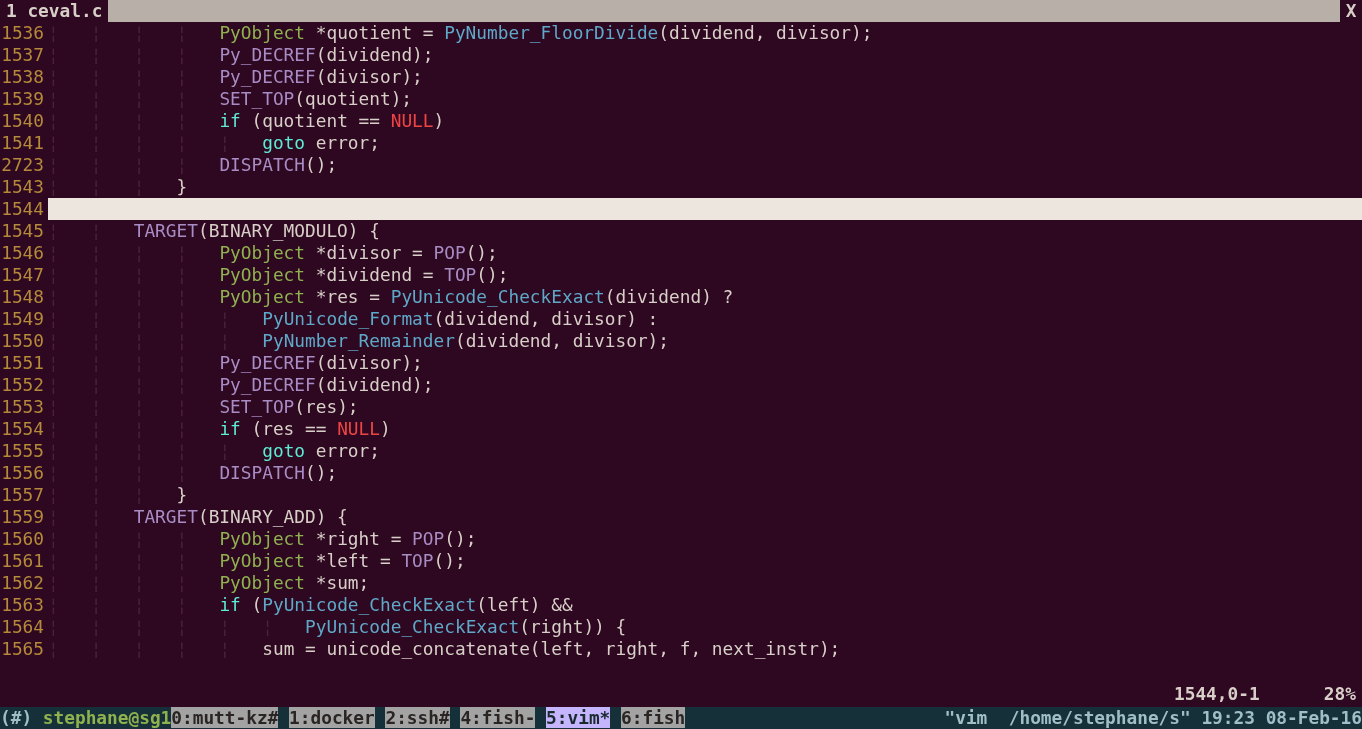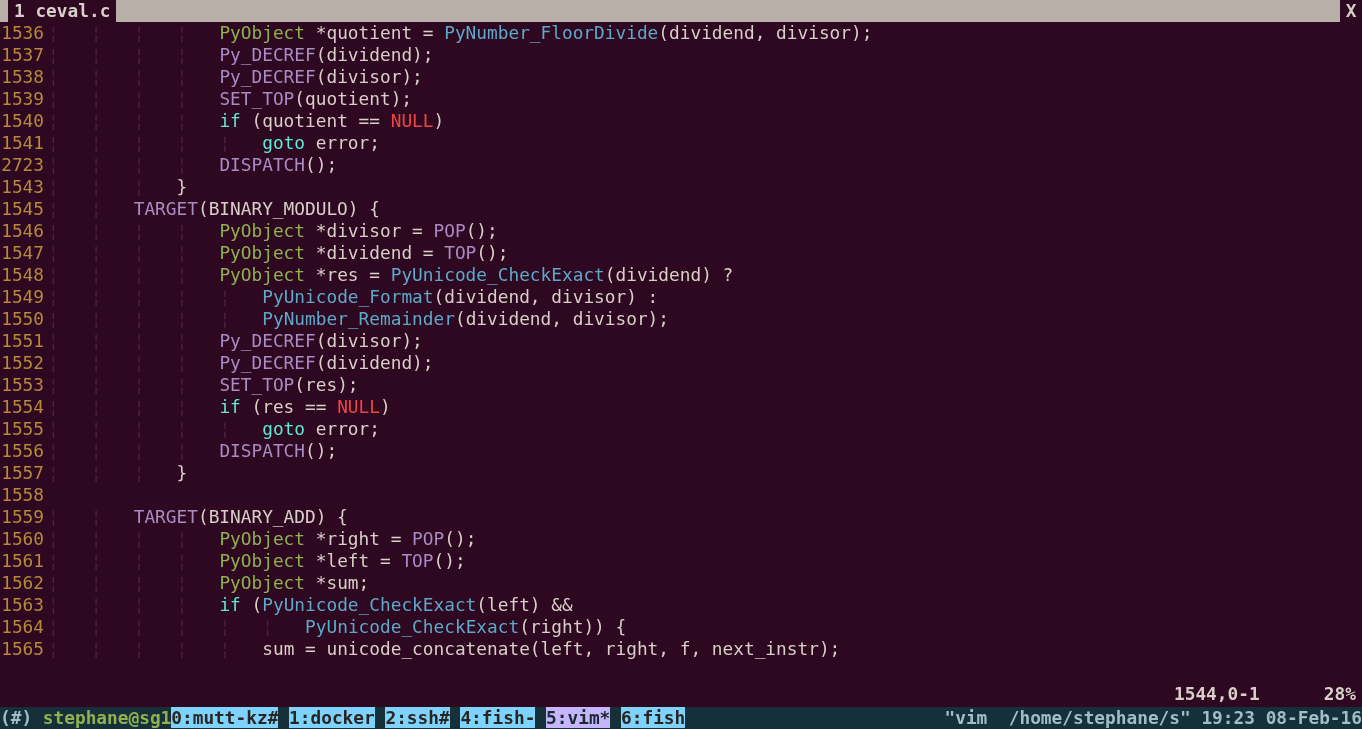--- a/index.html
+++ b/index.html
@@ -12,21 +12,20 @@
     overflow: hidden;
     color: #d8d0c8;
     font-weight: 500;
   }
   .tabline {
     background: #b8b0a8;
     height: 22px;
     display: flex;
     align-items: center;
     font-weight: bold;
-    padding-left: 8px;
   }
   .tabline .tab-active {
     background: #2e0720;
     color: #d8d0c8;
     padding: 0 6px;
     height: 22px;
     line-height: 22px;
   }
   .tabline .tab-close {
     margin-left: auto;
@@ -90,21 +89,21 @@
     height: 22px;
     display: flex;
     align-items: center;
     background: #16303a;
     color: #9fbec8;
     white-space: pre;
     font-weight: bold;
   }
   .sb-hash { color: #9fbec8; }
   .sb-user { color: #8fb24f; text-align: right; }
-  .sb-win  { background: #7dd3fc; color: #2a2422; padding: 0 0px; }
+  .sb-win  { background: #a3a3a3; color: #2a2422; padding: 0 0px; }
   .sb-win-active { background: #c4b5fd; color: #1b2a30; text-align: center; }
   .sb-right { margin-left: auto; color: #9fbec8; }
 </style>
 </head>
 <body>
 
 <div class="tabline">
   <div class="tab-active"> 1 ceval.c </div>
   <div class="tab-close">X</div>
 </div>
@@ -135,20 +134,24 @@
       <div class="code"><span class="guide">¦</span>   <span class="guide">¦</span>   <span class="guide">¦</span>   <span class="guide">¦</span>   <span class="guide">¦</span>   <span class="c-kw">goto</span><span class="c-text"> error;</span></div>
     </div>
     <div class="line">
       <div class="ln">2723</div>
       <div class="code"><span class="guide">¦</span>   <span class="guide">¦</span>   <span class="guide">¦</span>   <span class="guide">¦</span>   <span class="c-func">DISPATCH</span><span class="c-text">();</span></div>
     </div>
     <div class="line">
       <div class="ln">1543</div>
       <div class="code"><span class="guide">¦</span>   <span class="guide">¦</span>   <span class="guide">¦</span>   <span class="c-text">}</span></div>
     </div>
+    <div class="line cursorline">
+      <div class="ln">1544</div>
+      <div class="code"><span class="cursor-block"></span></div>
+    </div>
     <div class="line">
       <div class="ln">1545</div>
       <div class="code"><span class="guide">¦</span>   <span class="guide">¦</span>   <span class="c-func">TARGET</span><span class="c-text">(BINARY_MODULO) {</span></div>
     </div>
     <div class="line">
       <div class="ln">1546</div>
       <div class="code"><span class="guide">¦</span>   <span class="guide">¦</span>   <span class="guide">¦</span>   <span class="guide">¦</span>   <span class="c-type">PyObject</span><span class="c-text"> *divisor = </span><span class="c-func">POP</span><span class="c-text">();</span></div>
     </div>
     <div class="line">
       <div class="ln">1547</div>
@@ -186,24 +189,20 @@
       <div class="ln">1555</div>
       <div class="code"><span class="guide">¦</span>   <span class="guide">¦</span>   <span class="guide">¦</span>   <span class="guide">¦</span>   <span class="guide">¦</span>   <span class="c-kw">goto</span><span class="c-text"> error;</span></div>
     </div>
     <div class="line">
       <div class="ln">1556</div>
       <div class="code"><span class="guide">¦</span>   <span class="guide">¦</span>   <span class="guide">¦</span>   <span class="guide">¦</span>   <span class="c-func">DISPATCH</span><span class="c-text">();</span></div>
     </div>
     <div class="line">
       <div class="ln">1557</div>
       <div class="code"><span class="guide">¦</span>   <span class="guide">¦</span>   <span class="guide">¦</span>   <span class="c-text">}</span></div>
-    </div>
-    <div class="line">
-      <div class="ln">1558</div>
-      <div class="code"></div>
     </div>
     <div class="line">
       <div class="ln">1559</div>
       <div class="code"><span class="guide">¦</span>   <span class="guide">¦</span>   <span class="c-func">TARGET</span><span class="c-text">(BINARY_ADD) {</span></div>
     </div>
     <div class="line">
       <div class="ln">1560</div>
       <div class="code"><span class="guide">¦</span>   <span class="guide">¦</span>   <span class="guide">¦</span>   <span class="guide">¦</span>   <span class="c-type">PyObject</span><span class="c-text"> *right = </span><span class="c-func">POP</span><span class="c-text">();</span></div>
     </div>
     <div class="line">

